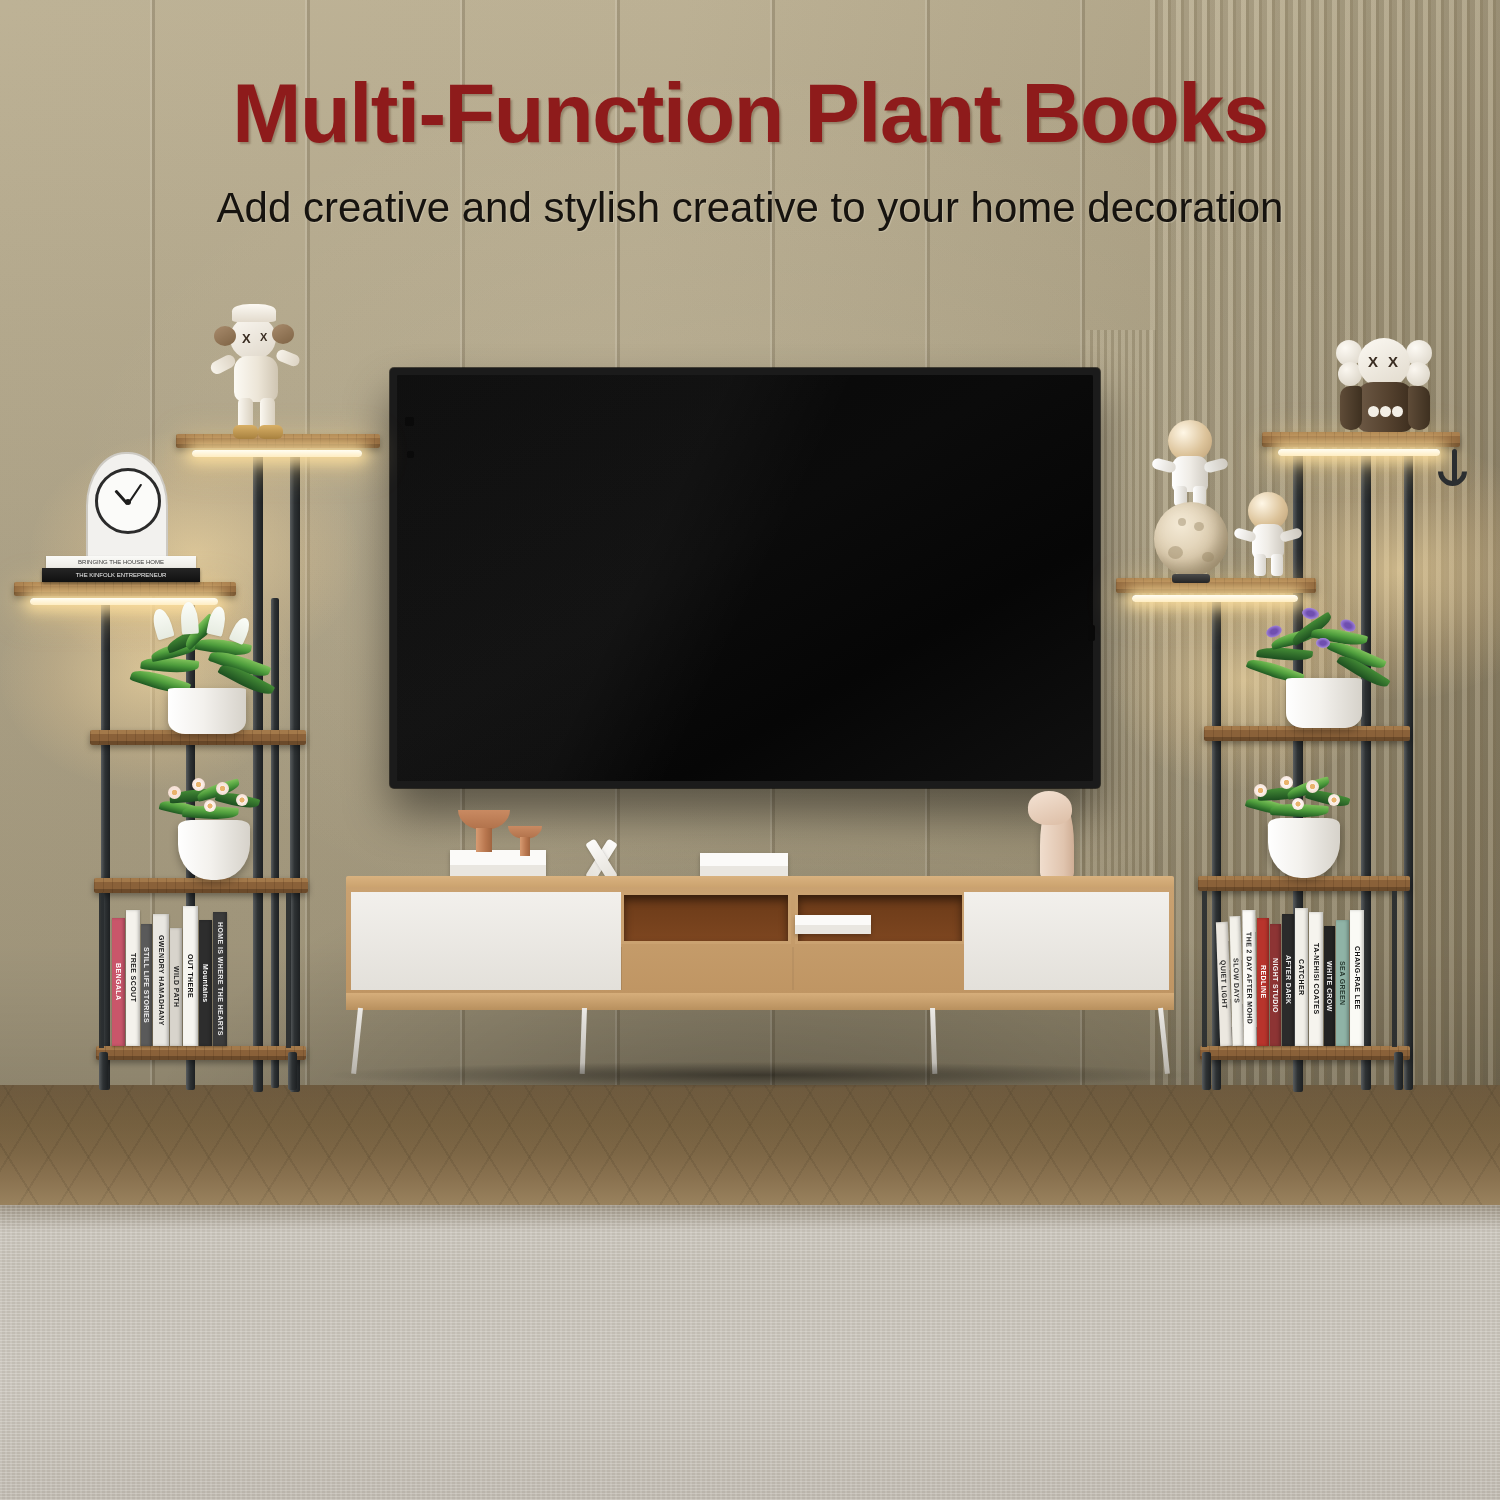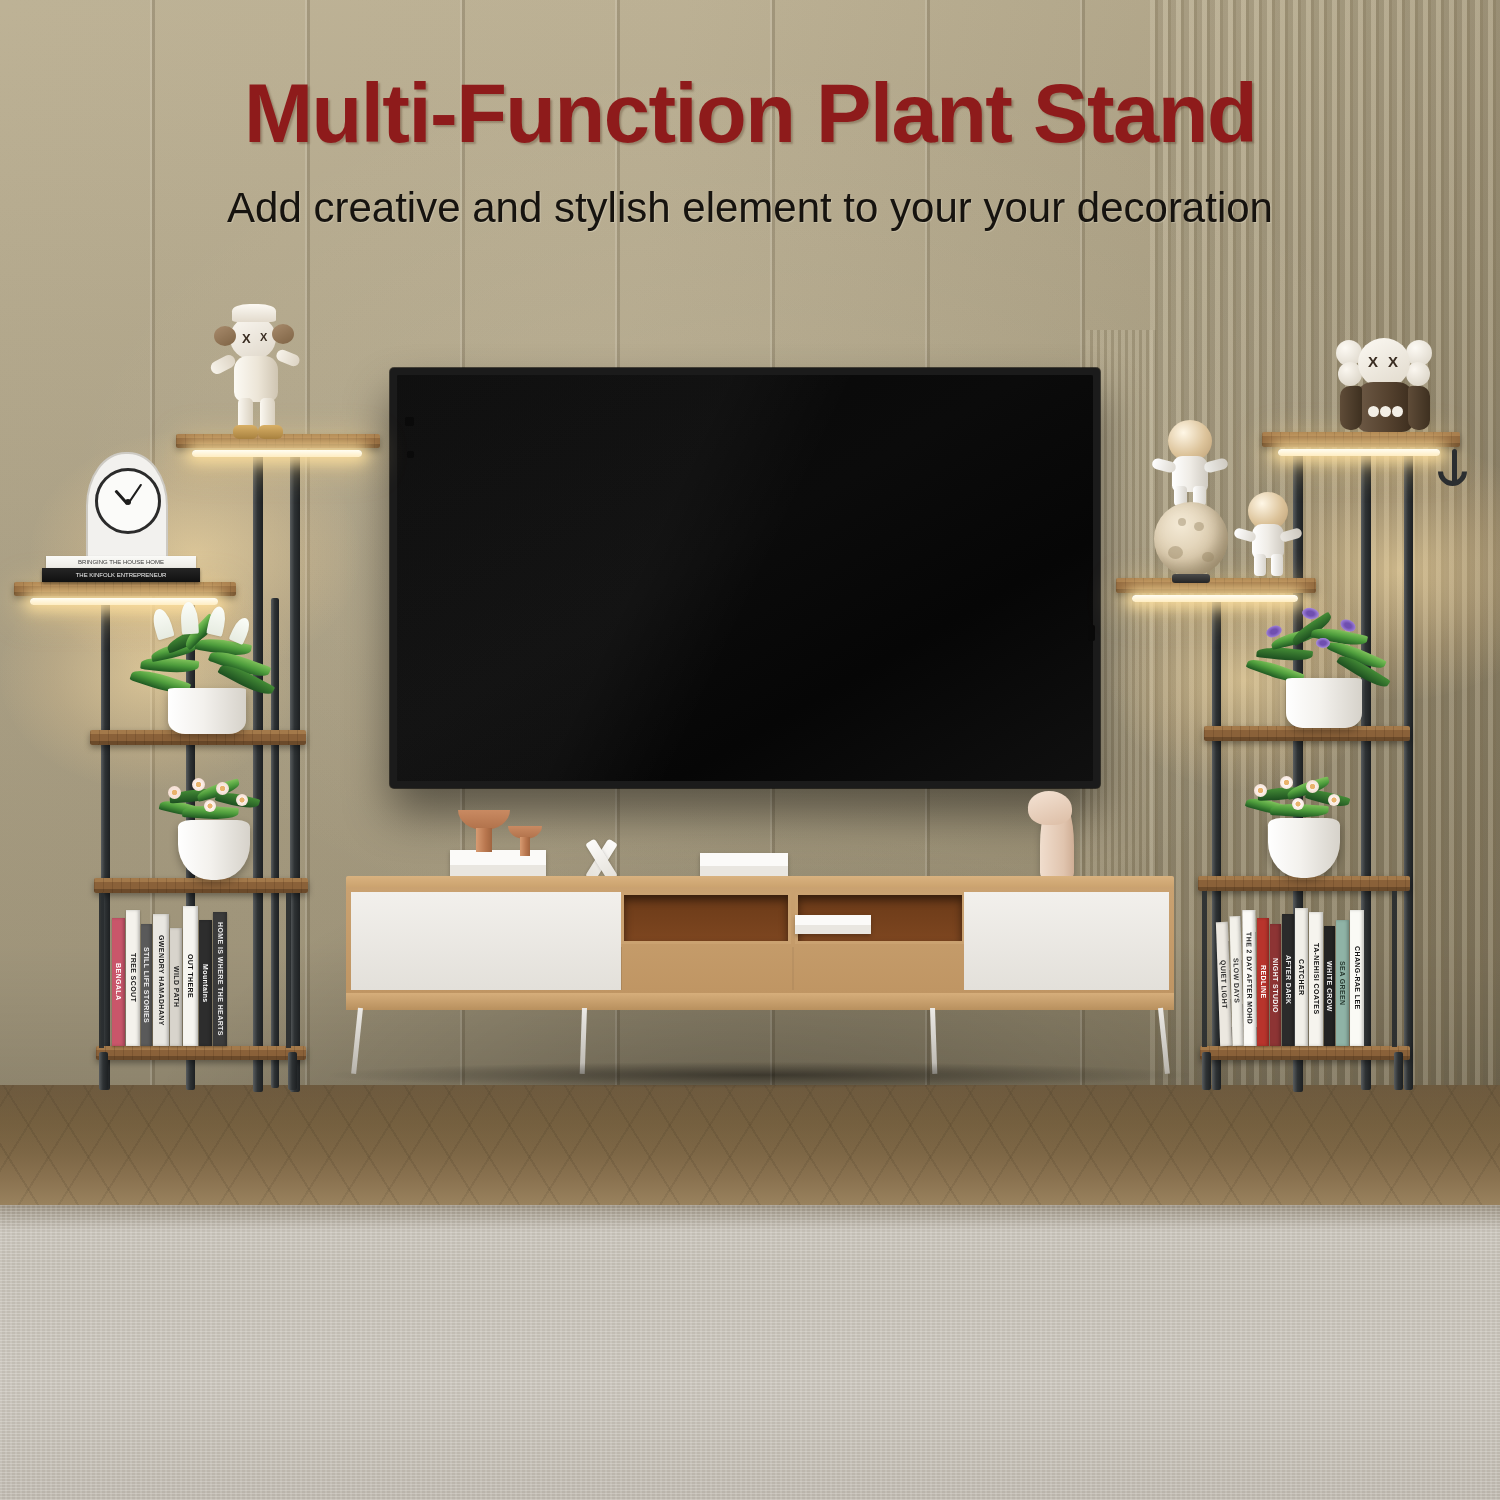--- a/index.html
+++ b/index.html
@@ -210,22 +210,22 @@
     <div class="wall-slats-left"></div>
     <div class="wall-slats"></div>
     <div class="wall-vig"></div>
   </div>
 
   <div class="floor">
     <div class="floor-herring"></div>
     <div class="floor-sheen"></div>
   </div>
 
-  <div class="title">Multi-Function Plant Stand</div>
-  <div class="subtitle">Add creative and stylish element to your your decoration</div>
+  <div class="title">Multi-Function Plant Books</div>
+  <div class="subtitle">Add creative and stylish creative to your home decoration</div>
 
   <div class="tv">
     <div class="tv-screen"></div>
     <div class="tv-gloss"></div>
     <div class="tv-mount"></div>
     <div class="tv-mount2"></div>
     <div class="tv-btn"></div>
   </div>
 
   <div class="cd bookstack-w" style="left:450px;top:850px;width:96px;height:27px;"></div>

